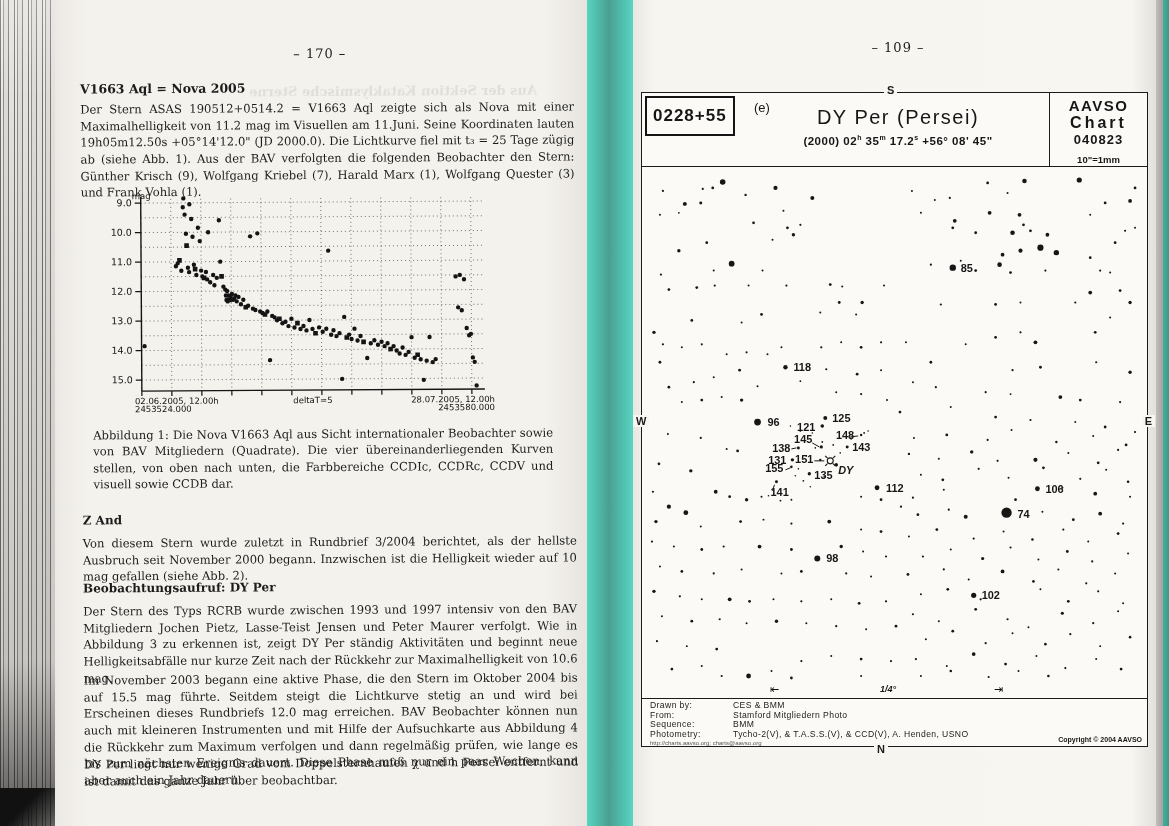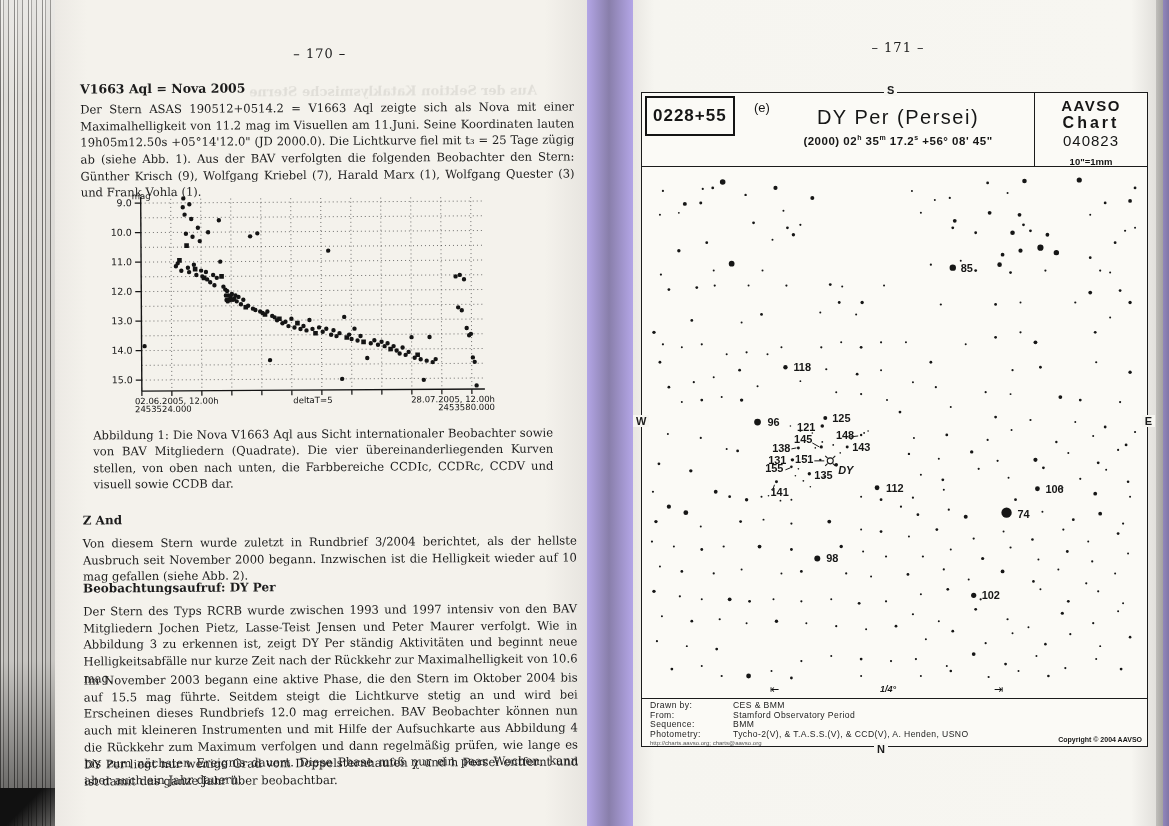--- a/index.html
+++ b/index.html
@@ -1,16 +1,16 @@
 <!DOCTYPE html>
 <html><head>
 <meta charset="utf-8">
 <style>
   html,body{margin:0;padding:0;background:#c7c5c1;}
-  .scan{position:relative;width:1169px;height:826px;background:#c4b5fd;overflow:hidden;
+  .scan{position:relative;width:1169px;height:826px;background:#5eead4;overflow:hidden;
         font-family:"DejaVu Serif", serif;color:#1c1c1c;}
   
   .binding{position:absolute;left:0;top:0;width:58px;height:826px;
     background:
       linear-gradient(180deg, rgba(255,255,255,.25) 0%, rgba(0,0,0,0) 12%, rgba(0,0,0,.12) 80%, rgba(0,0,0,.55) 97%),
       repeating-linear-gradient(90deg,#6f6d6a 0 1px,#e9e7e3 1px 3px,#8d8b88 3px 4px,#dddbd7 4px 8px,#797774 8px 9px,#e3e1dd 9px 14px);}
   .binding-dark-corner{position:absolute;left:0;top:788px;width:70px;height:38px;
     background:linear-gradient(135deg,#111 40%, rgba(17,17,17,0) 85%);}
   .page{position:absolute;top:0;height:826px;}
   .page-left{left:55px;width:532px;background:linear-gradient(90deg,#ece9e4 0,#f4f2ec 6%,#f4f2ec 92%,#e7e4df 100%);}
@@ -36,24 +36,24 @@
   .pagenum-right{top:40px;left:20px;width:490px;text-align:center;}
   .aavso{position:absolute;left:8px;top:92px;width:507px;height:655px;border:1.6px solid #1b1b1b;
          background:#fbfaf6;font-family:"Liberation Sans", sans-serif;color:#161616;box-sizing:border-box;}
   .a-header{position:absolute;left:0;top:0;width:100%;height:74px;border-bottom:1.6px solid #1b1b1b;box-sizing:border-box;}
   .id-box{position:absolute;left:3px;top:3px;border:2px solid #141414;padding:8px 6px;font-size:17px;font-weight:bold;letter-spacing:1px;}
   .id-suffix{position:absolute;left:112px;top:7px;font-size:13px;}
   .info-lines{position:absolute;left:6px;top:32px;font-size:8.3px;line-height:10.3px;letter-spacing:.3px;color:#2a2a2a;white-space:pre;}
   .a-title{position:absolute;left:106px;top:13px;width:300px;text-align:center;font-size:20px;font-weight:normal;letter-spacing:1.5px;}
   .a-coords{position:absolute;left:106px;top:41px;width:300px;text-align:center;font-size:11.5px;font-weight:bold;letter-spacing:.5px;}
   .a-coords sup{font-size:7px;}
-  .brand-cell{position:absolute;right:0;top:0;width:113px;height:74px;border-left:1.6px solid #1b1b1b;box-sizing:border-box;text-align:center;margin-left:8px;}
+  .brand-cell{position:absolute;right:0;top:0;width:98px;height:74px;border-left:1.6px solid #1b1b1b;box-sizing:border-box;text-align:center;margin-left:8px;}
   .brand-1{margin-top:4px;font-size:15px;font-weight:bold;letter-spacing:1.5px;}
   .brand-2{font-size:16px;font-weight:bold;letter-spacing:3px;}
-  .brand-3{font-size:15px;font-weight:normal;letter-spacing:1px;}
+  .brand-3{font-size:13px;font-weight:bold;letter-spacing:1px;}
   .scale-note{margin-top:7px;font-size:9.5px;font-weight:bold;}
   .field{position:absolute;left:0;top:74px;width:505px;height:517px;}
   .scalebar{position:absolute;left:0;top:591px;width:100%;height:14px;}
   .sb-glyph{position:absolute;font-size:11px;top:-1px;color:#111;}
   .sb-label{position:absolute;left:238px;top:0;font-size:9px;font-style:italic;font-weight:bold;}
   .a-footer{position:absolute;left:0;top:605px;width:100%;height:48px;border-top:1.6px solid #1b1b1b;box-sizing:border-box;}
   .f-rows{position:absolute;left:8px;top:2px;font-size:8.6px;letter-spacing:.4px;line-height:9.6px;color:#222;}
   .f-row{display:flex;}
   .f-label{width:83px;}
   .f-url{position:absolute;left:8px;top:41px;font-size:6px;color:#555;}
@@ -276,21 +276,21 @@
       <div class="lp-par" style="top:534px;">Von diesem Stern wurde zuletzt in Rundbrief 3/2004 berichtet, als der hellste Ausbruch seit November 2000 begann. Inzwischen ist die Helligkeit wieder auf 10 mag gefallen (siehe Abb. 2).</div>
 
       <div class="lp-head" style="top:580px;">Beobachtungsaufruf: DY Per</div>
       <div class="lp-par" style="top:602px;">Der Stern des Typs RCRB wurde zwischen 1993 und 1997 intensiv von den BAV Mitgliedern Jochen Pietz, Lasse-Teist Jensen und Peter Maurer verfolgt. Wie in Abbildung 3 zu erkennen ist, zeigt DY Per ständig Aktivitäten und beginnt neue Helligkeitsabfälle nur kurze Zeit nach der Rückkehr zur Maximalhelligkeit von 10.6 mag.</div>
       <div class="lp-par" style="top:671px;">Im November 2003 begann eine aktive Phase, die den Stern im Oktober 2004 bis auf 15.5 mag führte. Seitdem steigt die Lichtkurve stetig an und wird bei Erscheinen dieses Rundbriefs 12.0 mag erreichen. BAV Beobachter können nun auch mit kleineren Instrumenten und mit Hilfe der Aufsuchkarte aus Abbildung 4 die Rückkehr zum Maximum verfolgen und dann regelmäßig prüfen, wie lange es bis zum nächsten Ereignis dauert. Diese Phase muß nur ein paar Wochen, kann aber auch ein Jahr dauern.</div>
       <div class="lp-par" style="top:755px;">DY Per liegt nur wenige Grad vom Doppelsternhaufen χ und h Persei entfernt und ist damit das ganze Jahr über beobachtbar.</div>
     </div>
   </div>
 
   <div class="page page-right">
-    <div class="pagenum pagenum-right">– 171 –</div>
+    <div class="pagenum pagenum-right">– 109 –</div>
 
     <div class="aavso">
       <span class="compass c-s">S</span>
       <span class="compass c-n">N</span>
       <span class="compass c-w">W</span>
       <span class="compass c-e">E</span>
 
       <div class="a-header">
         <span class="id-box">0228+55</span>
         <span class="id-suffix">(e)</span>
@@ -693,21 +693,21 @@
       </div>
 
       <div class="a-footer">
         <div class="f-rows" id="footer-rows">
             <div class="f-row">
               <div class="f-label">Drawn by:</div>
               <div>CES &amp; BMM</div>
             </div>
             <div class="f-row">
               <div class="f-label">From:</div>
-              <div>Stamford Observatory Period</div>
+              <div>Stamford Mitgliedern Photo</div>
             </div>
             <div class="f-row">
               <div class="f-label">Sequence:</div>
               <div>BMM</div>
             </div>
             <div class="f-row">
               <div class="f-label">Photometry:</div>
               <div>Tycho-2(V), &amp; T.A.S.S.(V), &amp; CCD(V), A. Henden, USNO</div>
             </div>
           </div>

